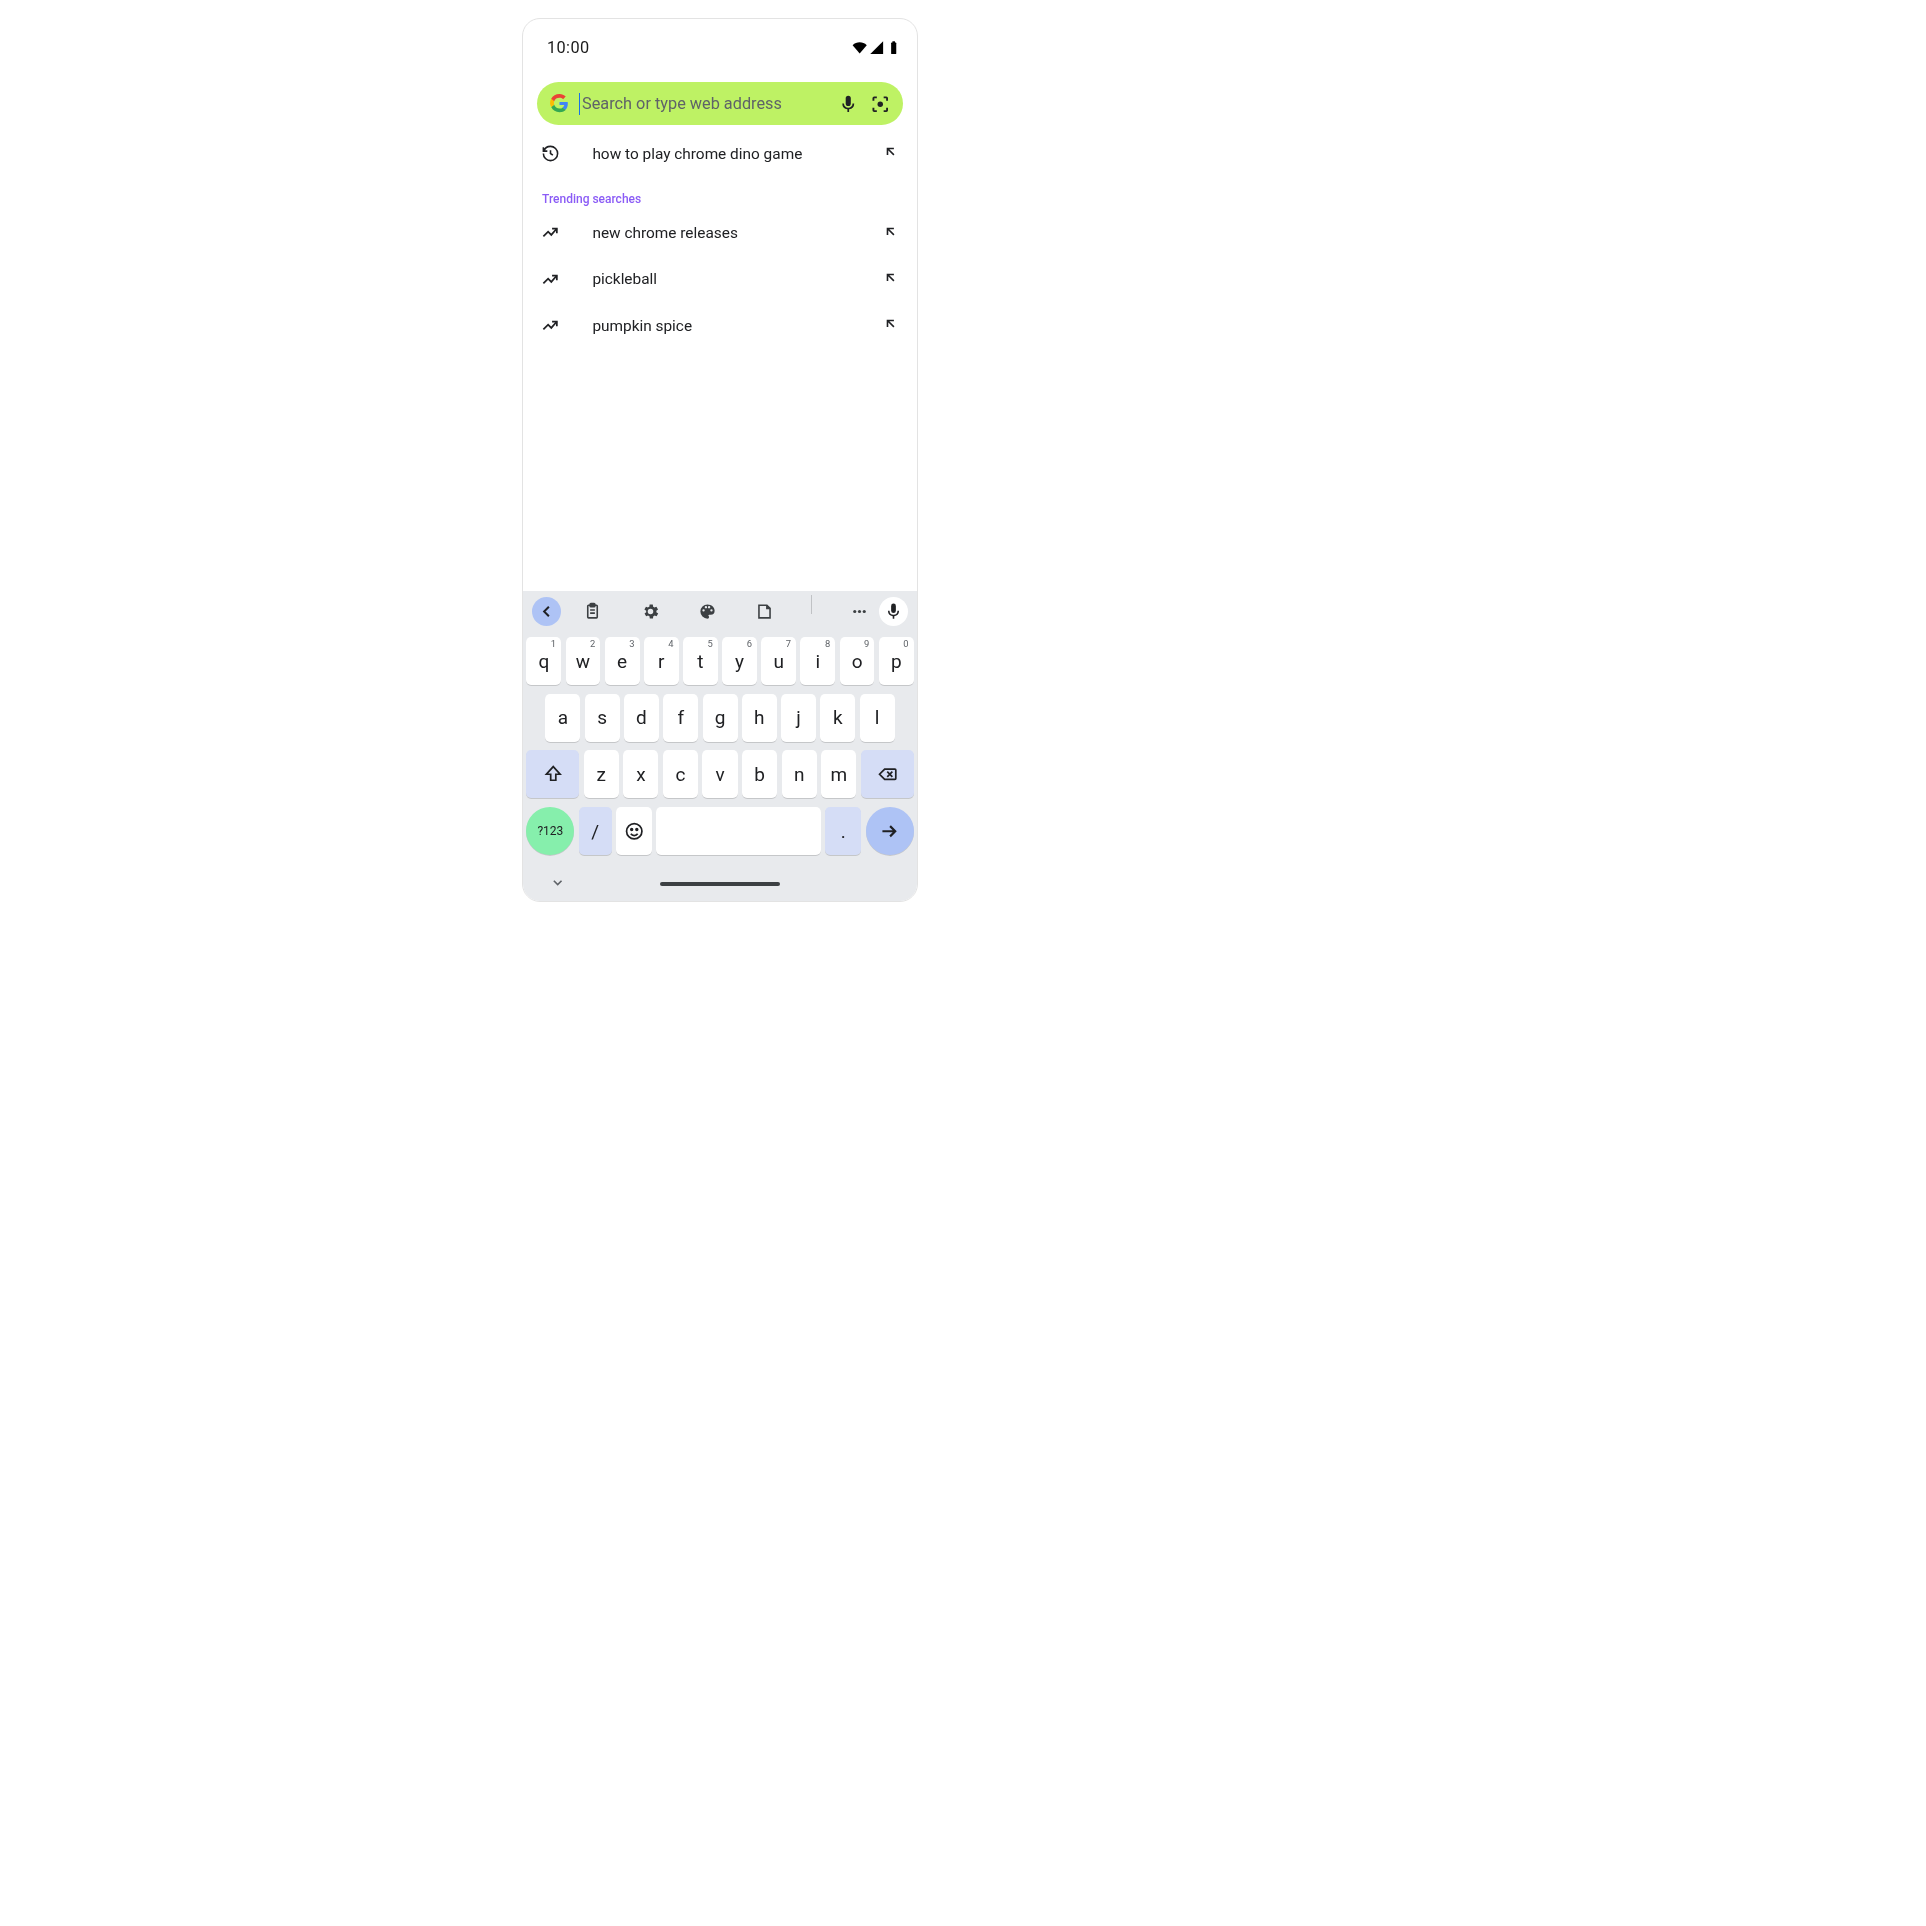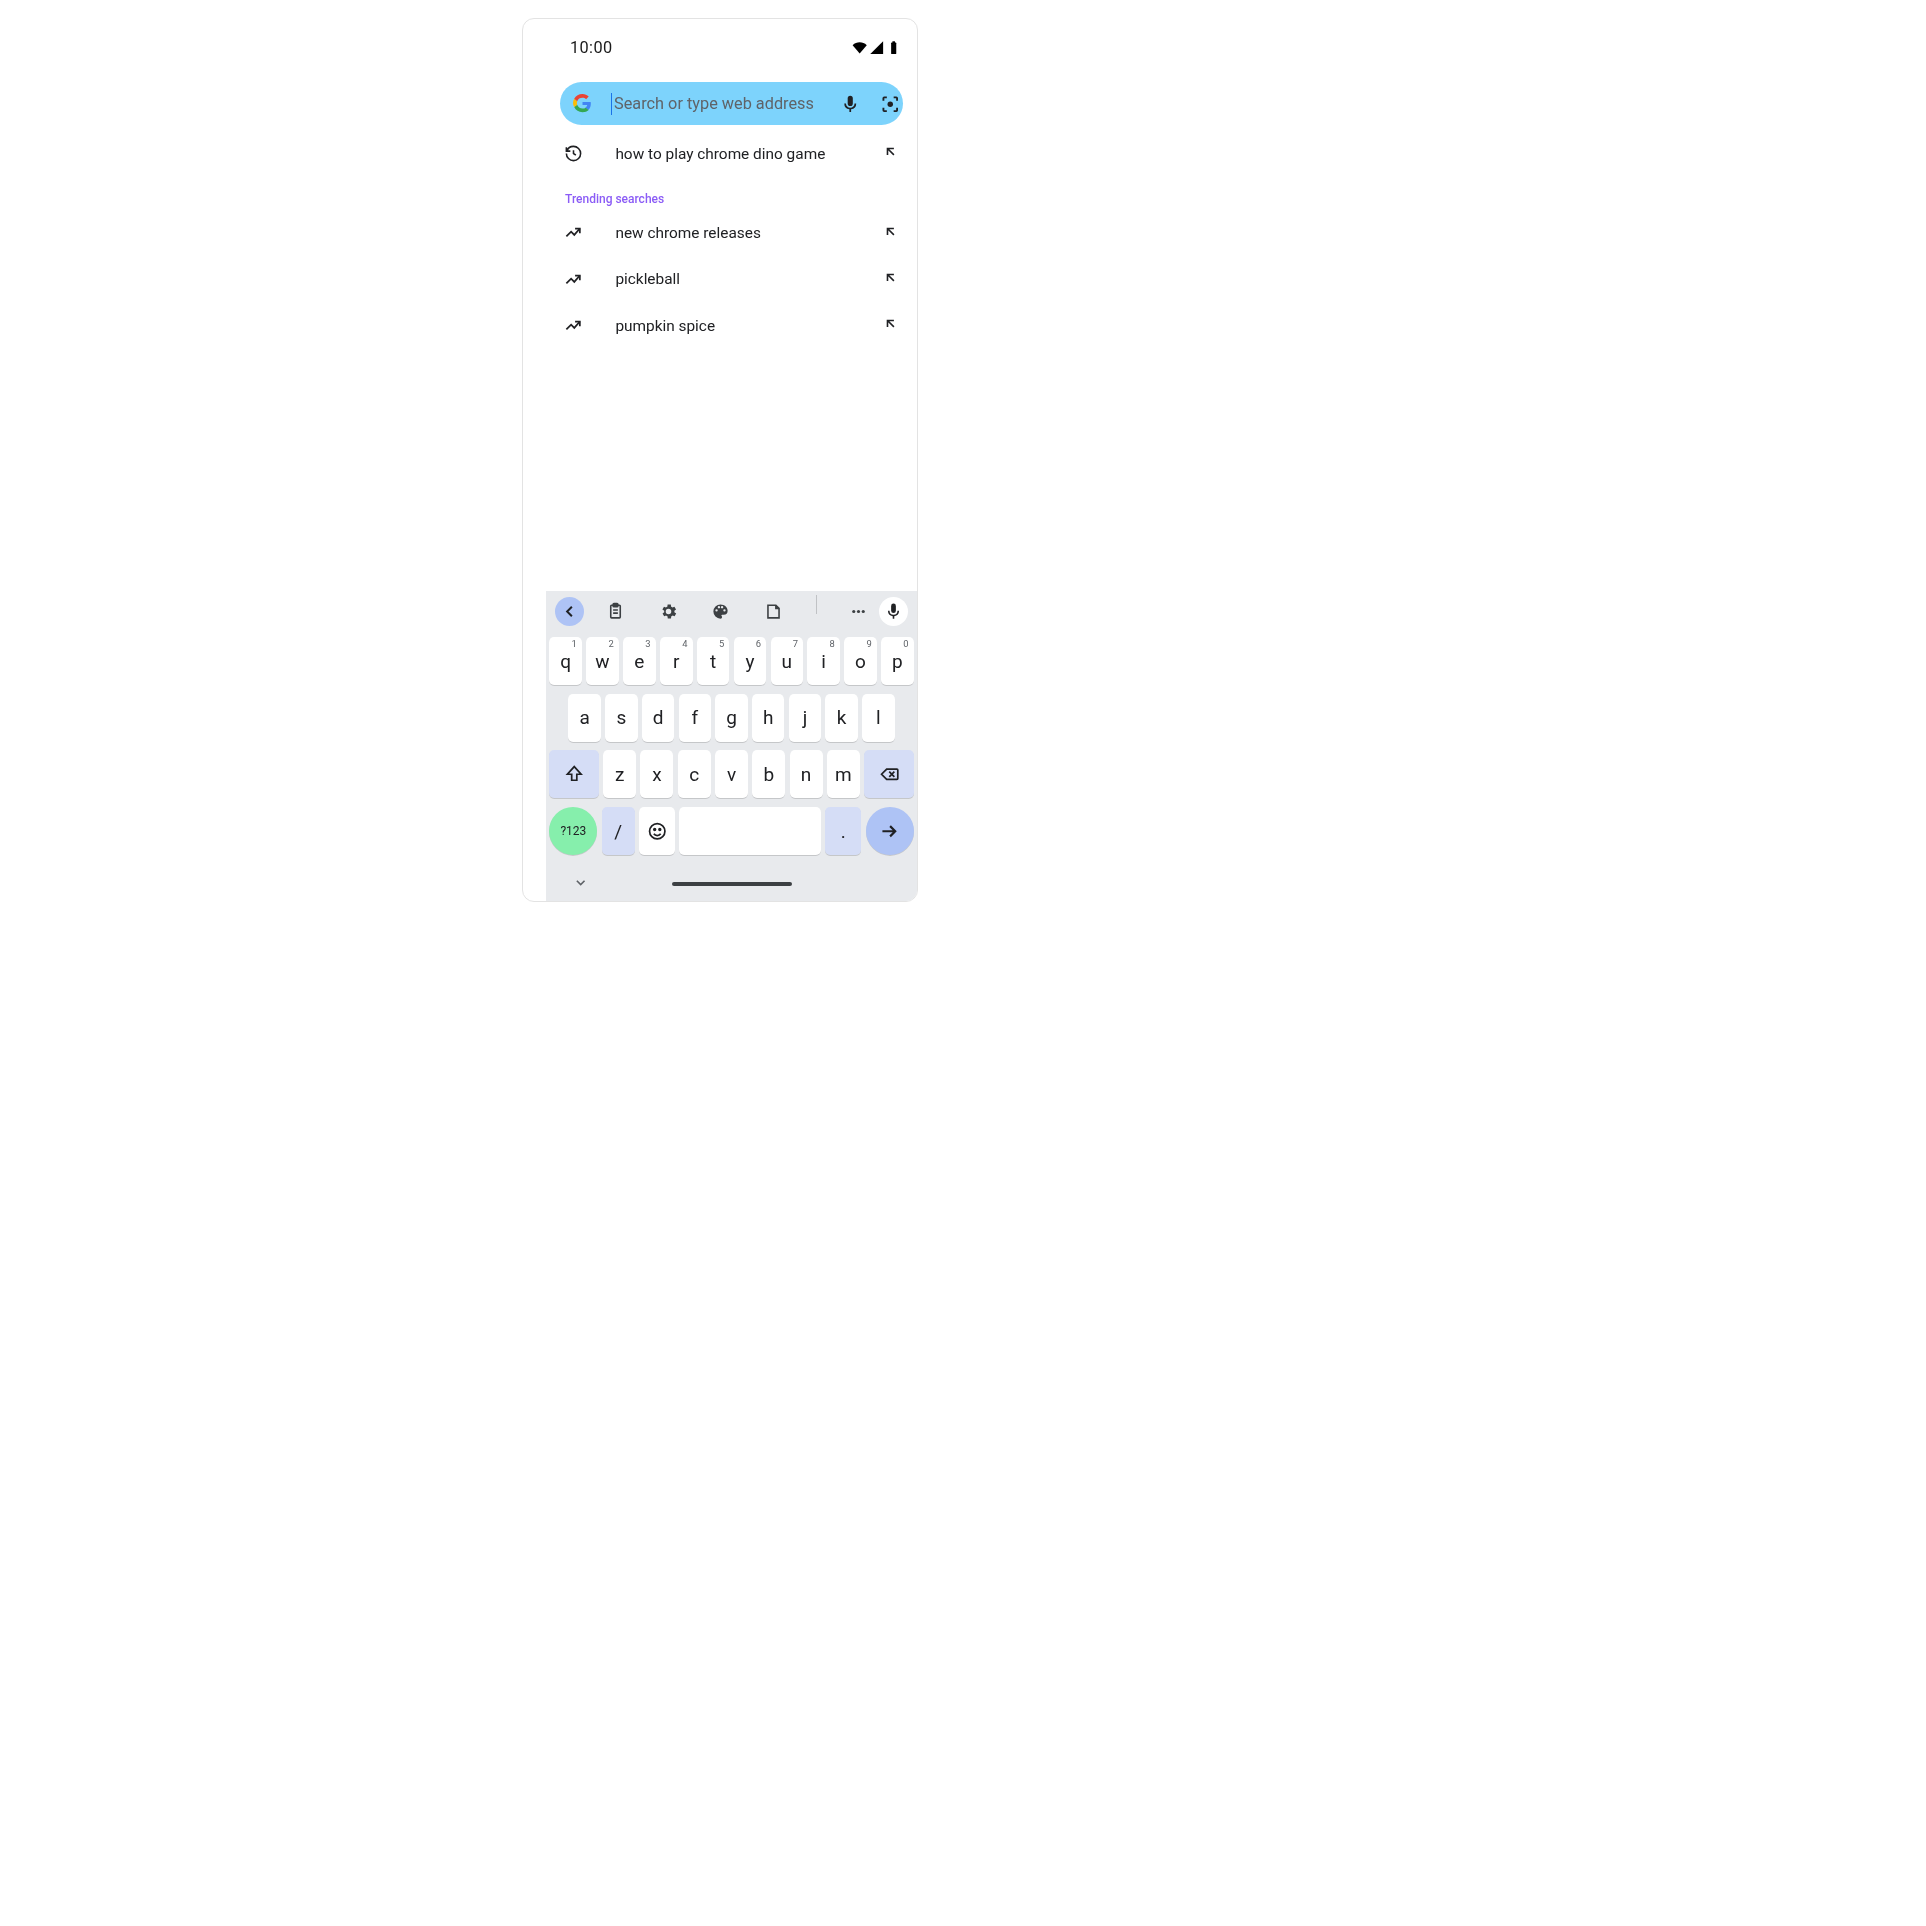--- a/index.html
+++ b/index.html
@@ -1,30 +1,30 @@
 <!DOCTYPE html>
 <html style="font-size:13.7px"><head>
 <meta charset="utf-8">
 <style>
   * { box-sizing: border-box; margin: 0; padding: 0; font-family: Roboto, -apple-system, Arial, sans-serif; }
   body { background: #fff; width: 1926px; height: 1926px; display:flex; align-items:flex-start; justify-content:flex-start; }
   .canvas { width: 925px; height: 925px; position: relative; margin-left:257px; margin-top:0; }
   .phone {
     position: absolute; left: 265px; top: 18px;
     width: 396px; height: 884px;
-    border: 1.7px solid #e3e3e3; border-radius: 12px;
+    border: 1.7px solid #e3e3e3; border-radius: 18px;
     background: #fff; overflow: hidden;
-    display:flex; flex-direction:column;padding-left:23px;
+    display:flex; flex-direction:column;
   }
   .status-bar { height: 48px; display:flex; align-items:center; justify-content:space-between; padding: 8.6px 15.4px 0 24px; font-size: 16.3px; letter-spacing: 0.4px; color:#1a1a1a; }
   .status-icons { display:flex; gap:1.7px; align-items:center; }
   .status-icons svg { height:15.4px; }
 
   .search-row { padding: 15.4px 13.7px 0 13.7px; }
-  .search-bar { background:#7dd3fc; border-radius: 34px; height:43px; display:flex; align-items:center; padding:0 12px 0 13.7px; gap:19px; }
+  .search-bar { background:#bef264; border-radius: 34px; height:43px; display:flex; align-items:center; padding:0 12px 0 13.7px; gap:10px; }
   .g-logo { width:19px; height:19px; flex:0 0 auto; }
   .search-input { flex:1; border:none; background:transparent; font-size:16.3px; color:#5f6368; outline:none; border-left:1.7px solid #1a73e8; padding-left:1.7px; height:22px; }
   .search-input::placeholder{ color:#5f6368; }
   .icon-btn { width:22px; height:22px; display:flex; align-items:center; justify-content:center; color:#202124; }
   .icon-btn svg{ width:20.5px; height:20.5px; }
 
   .suggestions { padding: 5.1px 0 0 0; flex:1; overflow:hidden; }
   .sugg-row { display:flex; align-items:center; padding: 13.7px 15.4px; gap:30px; }
   .sugg-icon { width:24px; display:flex; justify-content:center; color:#202124; }
   .sugg-icon svg{ width:19px; height:19px; stroke:#202124; }

